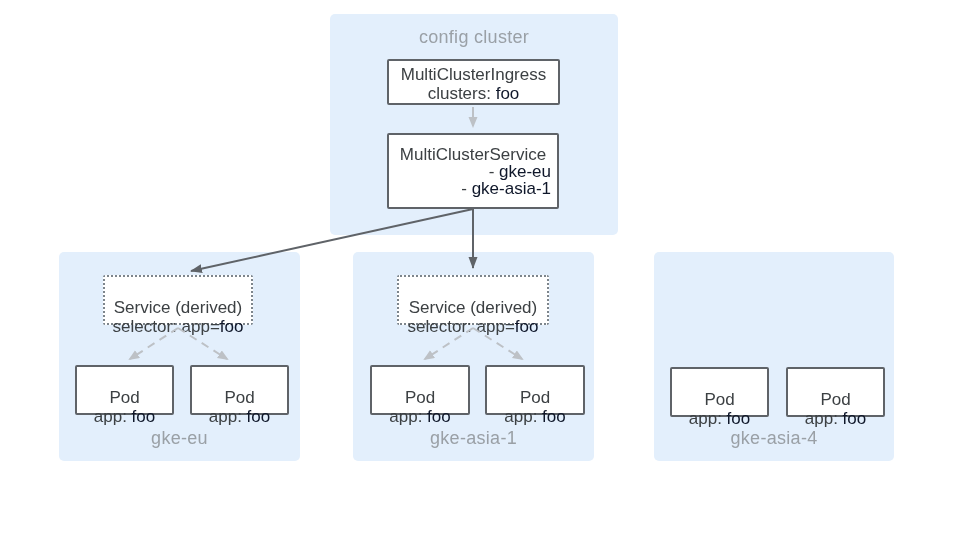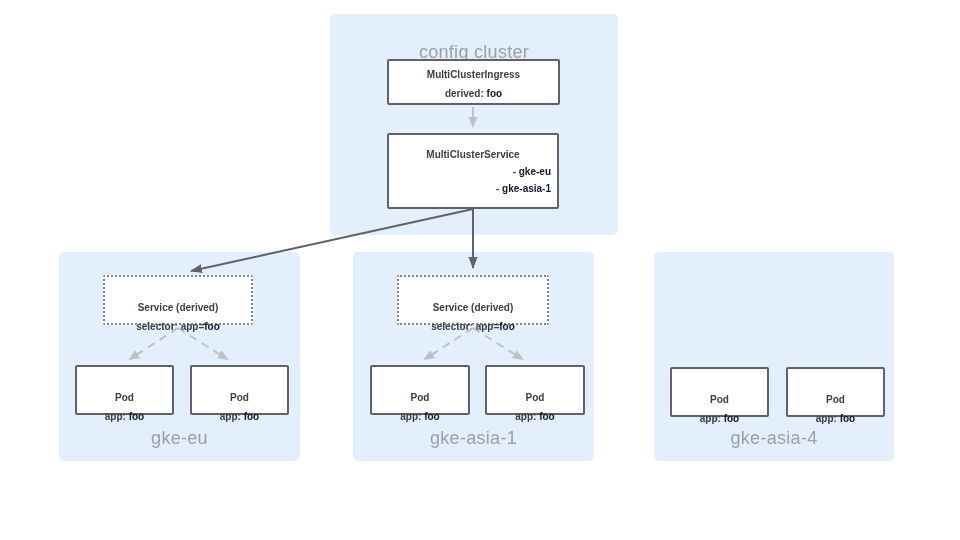--- a/index.html
+++ b/index.html
@@ -26,22 +26,22 @@
     font-weight: 400;
     letter-spacing: 0.3px;
   }
   .box {
     position: absolute;
     background: #ffffff;
     border: 2px solid #5f6368;
     border-radius: 2px;
     box-sizing: border-box;
     color: #3c4043;
-    font-size: 10px;
-    font-weight: 700;
+    font-size: 17px;
+    font-weight: 400;
     line-height: 19px;
     text-align: center;
   }
   .box.dotted { border: 2px dotted #7d858c; }
   .pad-top-4 { padding-top: 4px; }
   .pad-top-5 { padding-top: 21px; }
   .mcs-box { line-height: 17px; padding: 11px 6px 0 6px; }
   .line-left { text-align: left; }
   .line-indent { text-align: right; padding-left: 8px; }
   .blue { color: #0f172a; }
@@ -51,25 +51,25 @@
     top: 0;
     pointer-events: none;
   }
 </style>
 </head>
 <body>
 
 <div class="canvas">
 
   <div class="panel" style="left:330px; top:14px; width:288px; height:221px;">
-    <div class="panel-label" style="top:28px;">config cluster</div>
+    <div class="panel-label" style="top:13px;">config cluster</div>
 
     <div class="box pad-top-4" style="left:57px; top:45px; width:173px; height:46px;">
       <div>MultiClusterIngress</div>
-      <div><span>derived: </span><span class="blue">foo</span></div>
+      <div><span>clusters: </span><span class="blue">foo</span></div>
     </div>
 
     <div class="box mcs-box" style="left:57px; top:119px; width:172px; height:76px;">
       <div>MultiClusterService</div>
       <div class="line-indent"><span>- </span><span class="blue">gke-eu</span></div>
       <div class="line-indent"><span>- </span><span class="blue">gke-asia-1</span></div>
     </div>
   </div>
 
   <div class="panel" style="left:59px; top:252px; width:241px; height:209px;">

